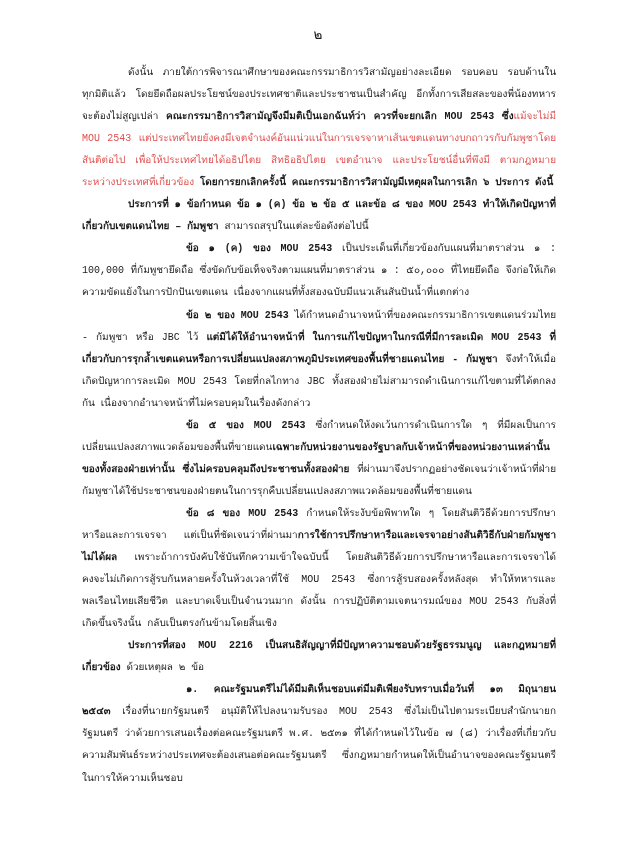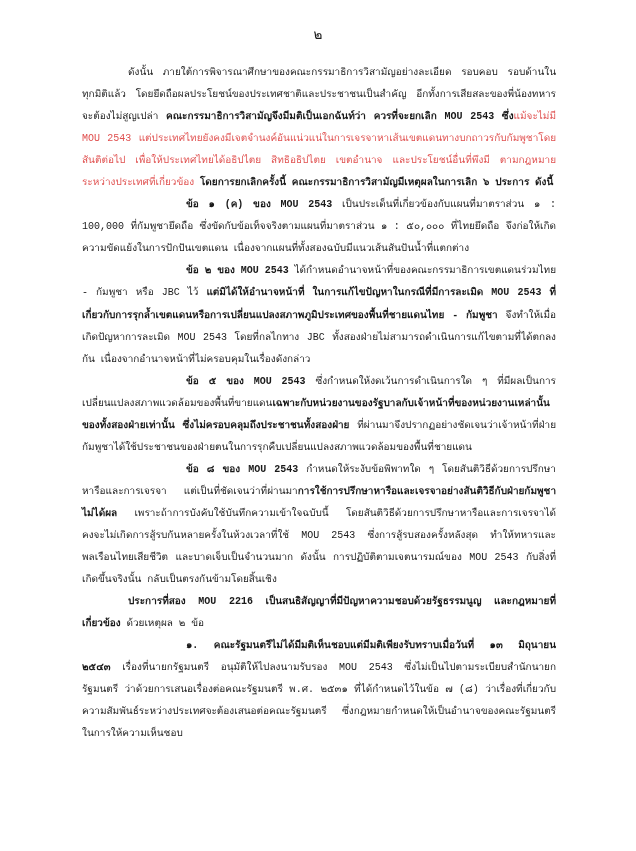--- a/index.html
+++ b/index.html
@@ -73,20 +73,21 @@
 </head>
 <body>
 
 <div id="page">
 
   <div class="page-number">๒</div>
 
   <div class="doc-body">
     <div id="para-container">
         <p class="para lastline-left"><span class="indent">&nbsp;</span><span>ดังนั้น ภายใต้การพิจารณาศึกษาของคณะกรรมาธิการวิสามัญอย่างละเอียด รอบคอบ รอบด้านในทุกมิติแล้ว โดยยึดถือผลประโยชน์ของประเทศชาติและประชาชนเป็นสำคัญ อีกทั้งการเสียสละของพี่น้องทหารจะต้องไม่สูญเปล่า </span><span class="bold">คณะกรรมาธิการวิสามัญจึงมีมติเป็นเอกฉันท์ว่า ควรที่จะยกเลิก MOU 2543 ซึ่ง</span><span class="red">แม้จะไม่มี MOU 2543 แต่ประเทศไทยยังคงมีเจตจำนงค์อันแน่วแน่ในการเจรจาหาเส้นเขตแดนทางบกถาวรกับกัมพูชาโดยสันติต่อไป เพื่อให้ประเทศไทยได้อธิปไตย สิทธิอธิปไตย เขตอำนาจ และประโยชน์อื่นที่พึงมี ตามกฎหมายระหว่างประเทศที่เกี่ยวข้อง </span><span class="bold">โดยการยกเลิกครั้งนี้ คณะกรรมาธิการวิสามัญมีเหตุผลในการเลิก ๖ ประการ ดังนี้</span></p>
+        <p class="para lastline-left"><span class="indent">&nbsp;</span><span class="bold">ประการที่ ๑ ข้อกำหนด ข้อ ๑ (ค) ข้อ ๒ ข้อ ๕ และข้อ ๘ ของ MOU 2543 ทำให้เกิดปัญหาที่เกี่ยวกับเขตแดนไทย – กัมพูชา </span><span>สามารถสรุปในแต่ละข้อดังต่อไปนี้</span></p>
         <p class="para lastline-left"><span class="indent-wide">&nbsp;</span><span class="bold">ข้อ ๑ (ค) ของ MOU 2543 </span><span>เป็นประเด็นที่เกี่ยวข้องกับแผนที่มาตราส่วน ๑ : 100,000 ที่กัมพูชายึดถือ ซึ่งขัดกับข้อเท็จจริงตามแผนที่มาตราส่วน ๑ : ๕๐,๐๐๐ ที่ไทยยึดถือ จึงก่อให้เกิดความขัดแย้งในการปักปันเขตแดน เนื่องจากแผนที่ทั้งสองฉบับมีแนวเส้นสันปันน้ำที่แตกต่าง</span></p>
         <p class="para lastline-left"><span class="indent-wide">&nbsp;</span><span class="bold">ข้อ ๒ ของ MOU 2543 </span><span>ได้กำหนดอำนาจหน้าที่ของคณะกรรมาธิการเขตแดนร่วมไทย - กัมพูชา หรือ JBC ไว้ </span><span class="bold">แต่มิได้ให้อำนาจหน้าที่ ในการแก้ไขปัญหาในกรณีที่มีการละเมิด MOU 2543 ที่เกี่ยวกับการรุกล้ำเขตแดนหรือการเปลี่ยนแปลงสภาพภูมิประเทศของพื้นที่ชายแดนไทย - กัมพูชา </span><span>จึงทำให้เมื่อเกิดปัญหาการละเมิด MOU 2543 โดยที่กลไกทาง JBC ทั้งสองฝ่ายไม่สามารถดำเนินการแก้ไขตามที่ได้ตกลงกัน เนื่องจากอำนาจหน้าที่ไม่ครอบคุมในเรื่องดังกล่าว</span></p>
         <p class="para lastline-left"><span class="indent-wide">&nbsp;</span><span class="bold">ข้อ ๕ ของ MOU 2543  </span><span>ซึ่งกำหนดให้งดเว้นการดำเนินการใด ๆ ที่มีผลเป็นการเปลี่ยนแปลงสภาพแวดล้อมของพื้นที่ขายแดน</span><span class="bold">เฉพาะกับหน่วยงานของรัฐบาลกับเจ้าหน้าที่ของหน่วยงานเหล่านั้นของทั้งสองฝ่ายเท่านั้น ซึ่งไม่ครอบคลุมถึงประชาชนทั้งสองฝ่าย </span><span>ที่ผ่านมาจึงปรากฏอย่างชัดเจนว่าเจ้าหน้าที่ฝ่ายกัมพูชาได้ใช้ประชาชนของฝ่ายตนในการรุกคืบเปลี่ยนแปลงสภาพแวดล้อมของพื้นที่ชายแดน</span></p>
         <p class="para lastline-left"><span class="indent-wide">&nbsp;</span><span class="bold">ข้อ ๘ ของ MOU 2543  </span><span>กำหนดให้ระงับข้อพิพาทใด ๆ โดยสันติวิธีด้วยการปรึกษาหารือและการเจรจา แต่เป็นที่ชัดเจนว่าที่ผ่านมา</span><span class="bold">การใช้การปรึกษาหารือและเจรจาอย่างสันติวิธีกับฝ่ายกัมพูชาไม่ได้ผล </span><span>เพราะถ้าการบังคับใช้บันทึกความเข้าใจฉบับนี้ โดยสันติวิธีด้วยการปรึกษาหารือและการเจรจาได้ คงจะไม่เกิดการสู้รบกันหลายครั้งในห้วงเวลาที่ใช้ MOU 2543 ซึ่งการสู้รบสองครั้งหลังสุด ทำให้ทหารและพลเรือนไทยเสียชีวิต และบาดเจ็บเป็นจำนวนมาก ดังนั้น การปฏิบัติตามเจตนารมณ์ของ MOU 2543 กับสิ่งที่เกิดขึ้นจริงนั้น กลับเป็นตรงกันข้ามโดยสิ้นเชิง</span></p>
         <p class="para lastline-left gap-before"><span class="indent">&nbsp;</span><span class="bold">ประการที่สอง MOU 2216 เป็นสนธิสัญญาที่มีปัญหาความชอบด้วยรัฐธรรมนูญ และกฎหมายที่เกี่ยวข้อง </span><span>ด้วยเหตุผล ๒ ข้อ</span></p>
         <p class="para lastline-left"><span class="indent-wide">&nbsp;</span><span class="bold">๑. คณะรัฐมนตรีไม่ได้มีมติเห็นชอบแต่มีมติเพียงรับทราบเมื่อวันที่ ๑๓ มิถุนายน ๒๕๔๓ </span><span>เรื่องที่นายกรัฐมนตรี อนุมัติให้ไปลงนามรับรอง MOU 2543 ซึ่งไม่เป็นไปตามระเบียบสำนักนายกรัฐมนตรี ว่าด้วยการเสนอเรื่องต่อคณะรัฐมนตรี พ.ศ. ๒๕๓๑ ที่ได้กำหนดไว้ในข้อ ๗ (๘) ว่าเรื่องที่เกี่ยวกับความสัมพันธ์ระหว่างประเทศจะต้องเสนอต่อคณะรัฐมนตรี ซึ่งกฎหมายกำหนดให้เป็นอำนาจของคณะรัฐมนตรีในการให้ความเห็นชอบ</span></p>
       </div>
   </div>
 
 </div>

